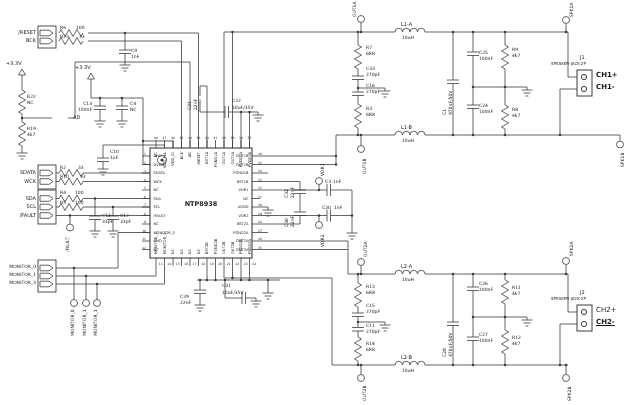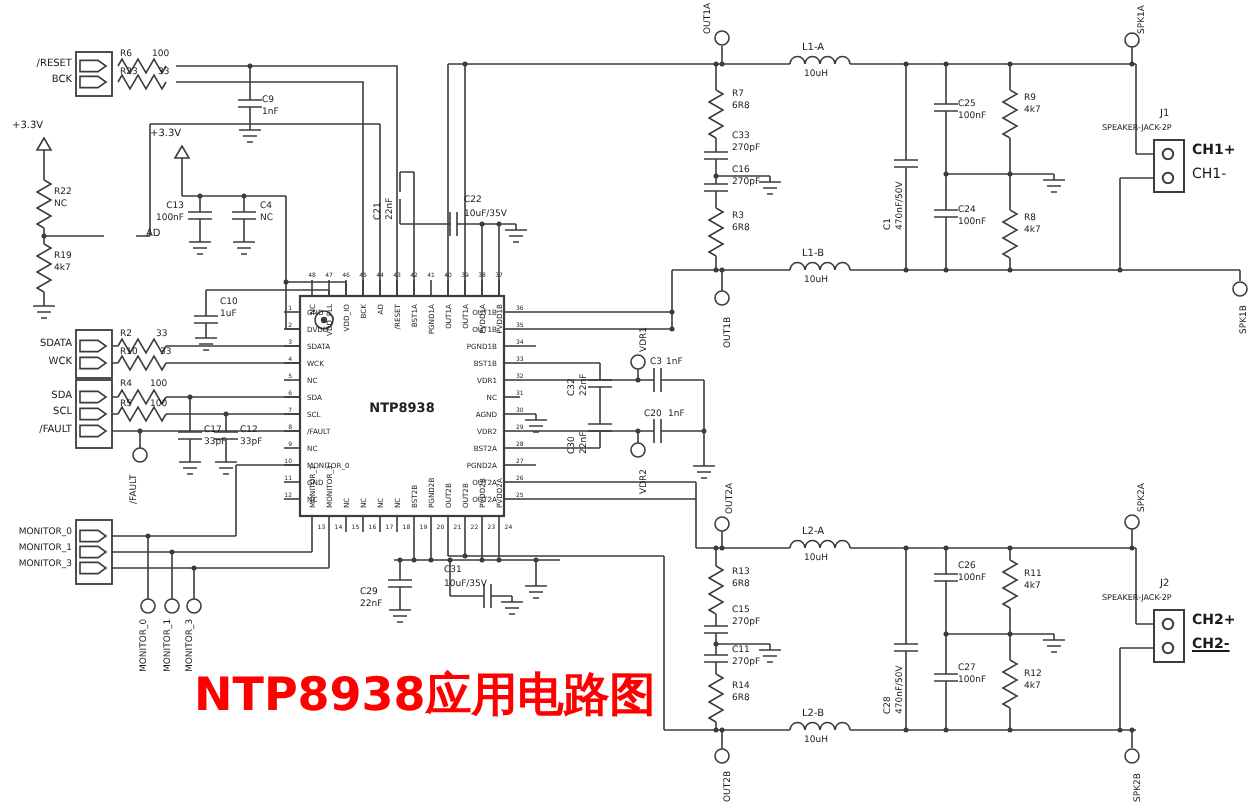--- a/index.html
+++ b/index.html
@@ -465,21 +465,21 @@
       <div class="lbl" style="left: 479px; top: 57px; font-size: 4.5px;">100nF</div>
       <div class="lbl" style="left: 512px; top: 48px; font-size: 4.5px;">R9</div>
       <div class="lbl" style="left: 512px; top: 54px; font-size: 4.5px;">4k7</div>
       <div class="lbl" style="left: 479px; top: 104px; font-size: 4.5px;">C24</div>
       <div class="lbl" style="left: 479px; top: 110px; font-size: 4.5px;">100nF</div>
       <div class="lbl" style="left: 512px; top: 108px; font-size: 4.5px;">R8</div>
       <div class="lbl" style="left: 512px; top: 114px; font-size: 4.5px;">4k7</div>
       <div class="lbl" style="left: 580px; top: 55px; font-size: 5px;">J1</div>
       <div class="lbl" style="left: 551px; top: 62px; font-size: 4px;">SPEAKER-JACK-2P</div>
       <div class="lbl" style="left: 596px; top: 72px; font-size: 7px; font-weight: bold;">CH1+</div>
-      <div class="lbl" style="left: 596px; top: 84px; font-size: 7px; font-weight: normal;">CH1-</div>
+      <div class="lbl" style="left: 596px; top: 84px; font-size: 7px; font-weight: bold;">CH1-</div>
       <div class="lbl" style="left: 401px; top: 264px; font-size: 5px;">L2-A</div>
       <div class="lbl" style="left: 402px; top: 278px; font-size: 4.5px;">10uH</div>
       <div class="lbl" style="left: 366px; top: 285px; font-size: 4.5px;">R13</div>
       <div class="lbl" style="left: 366px; top: 291px; font-size: 4.5px;">6R8</div>
       <div class="lbl" style="left: 366px; top: 304px; font-size: 4.5px;">C15</div>
       <div class="lbl" style="left: 366px; top: 310px; font-size: 4.5px;">270pF</div>
       <div class="lbl" style="left: 366px; top: 324px; font-size: 4.5px;">C11</div>
       <div class="lbl" style="left: 366px; top: 330px; font-size: 4.5px;">270pF</div>
       <div class="lbl" style="left: 366px; top: 342px; font-size: 4.5px;">R14</div>
       <div class="lbl" style="left: 366px; top: 348px; font-size: 4.5px;">6R8</div>
@@ -490,17 +490,16 @@
       <div class="lbl" style="left: 479px; top: 282px; font-size: 4.5px;">C26</div>
       <div class="lbl" style="left: 479px; top: 288px; font-size: 4.5px;">100nF</div>
       <div class="lbl" style="left: 512px; top: 286px; font-size: 4.5px;">R11</div>
       <div class="lbl" style="left: 512px; top: 292px; font-size: 4.5px;">4k7</div>
       <div class="lbl" style="left: 479px; top: 333px; font-size: 4.5px;">C27</div>
       <div class="lbl" style="left: 479px; top: 339px; font-size: 4.5px;">100nF</div>
       <div class="lbl" style="left: 512px; top: 336px; font-size: 4.5px;">R12</div>
       <div class="lbl" style="left: 512px; top: 342px; font-size: 4.5px;">4k7</div>
       <div class="lbl" style="left: 580px; top: 290px; font-size: 5px;">J2</div>
       <div class="lbl" style="left: 551px; top: 297px; font-size: 4px;">SPEAKER-JACK-2P</div>
-      <div class="lbl" style="left: 596px; top: 307px; font-size: 7px; font-weight: bold;">CH2+</div>
+      <div class="lbl" style="left: 596px; top: 307px; font-size: 7px; font-weight: normal;">CH2+</div>
       <div class="lbl" style="left: 596px; top: 319px; font-size: 7px; font-weight: bold; text-decoration: underline;">CH2-</div>
     </div>
-  <div class="title" style="color: rgb(255, 0, 0);">NTP8938应用电路图</div>
 </div>
 
 </body></html>

